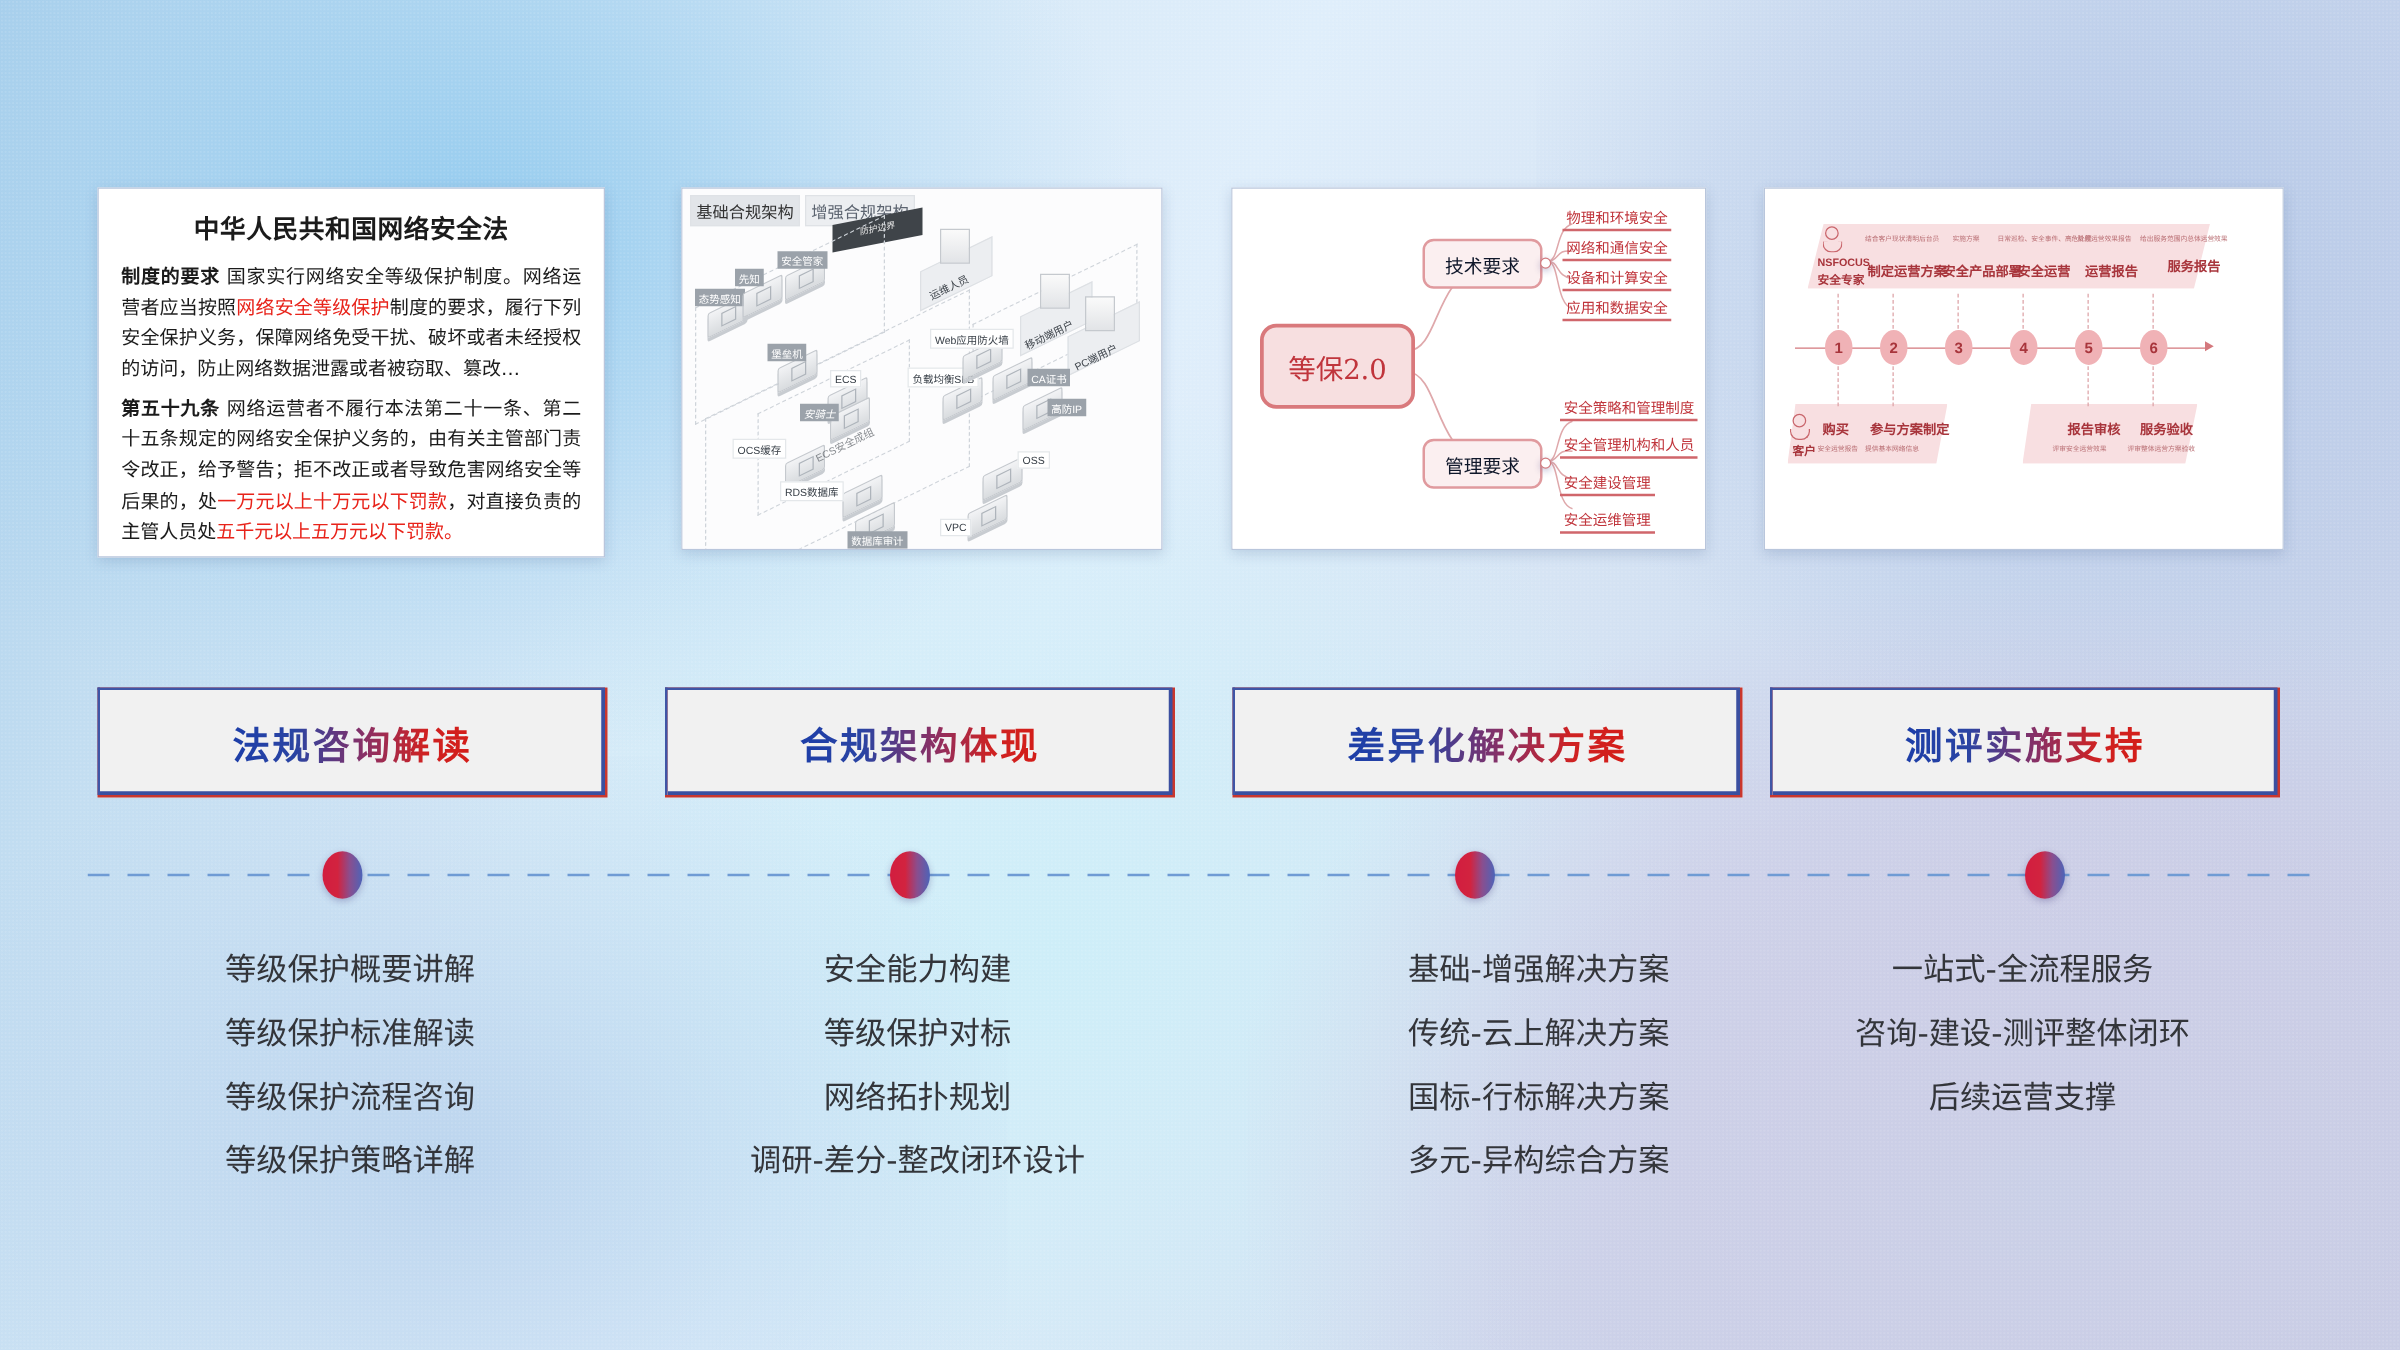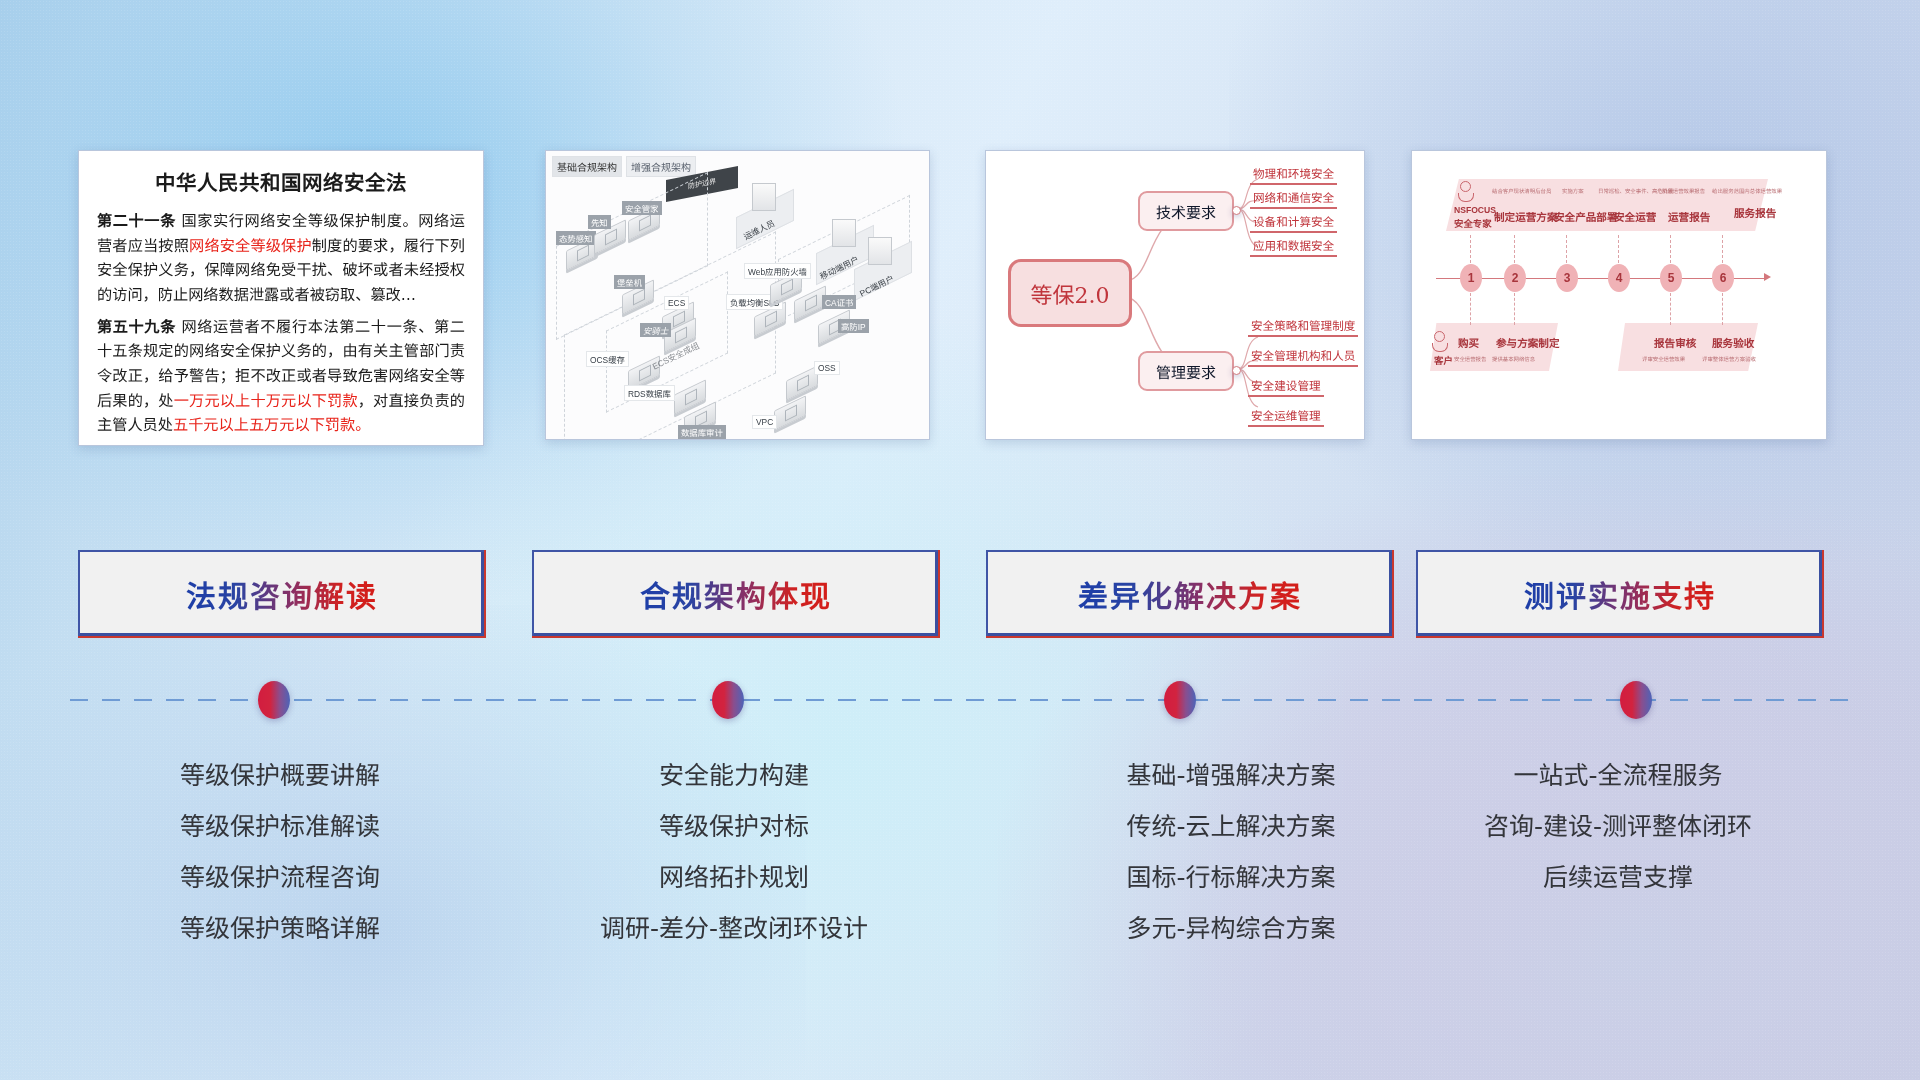--- a/index.html
+++ b/index.html
@@ -46,21 +46,21 @@
        color:#1b1b1b;font-size:15.2px;line-height:1.62;
        font-family:"DejaVu Sans","Liberation Sans",sans-serif;}
   .law h3{margin:2px 0 9px 0;text-align:center;font-size:20.5px;font-weight:bold;letter-spacing:.5px;}
   .law p{margin:0 0 7px 0;text-align:justify;}
   .law b{font-weight:bold;}
   .law .red{color:#e8231a;}
 
   
   .arch{position:relative;width:100%;height:100%;background:#fcfcfd;}
   .arch .tabs{position:absolute;left:6px;top:5px;display:flex;gap:4px;}
-  .arch .tab{font-size:10px;color:#5c6470;background:#eceef1;padding:2px 4px;border:1px solid #dfe2e6;}
+  .arch .tab{font-size:13px;color:#5c6470;background:#eceef1;padding:2px 4px;border:1px solid #dfe2e6;}
   .arch .tab.on{background:#e2e5e9;color:#333;}
   .arch .darkchip{position:absolute;left:120px;top:22px;width:72px;height:22px;
        background:#3f4449;transform:skewY(-11deg);}
   .arch .darkchip span{display:block;font-size:7px;color:#e8e8e8;text-align:center;line-height:22px;}
   .zone{position:absolute;border:1px dashed #cfd4da;}
   .node{position:absolute;}
   .node .puck{width:30px;height:18px;background:linear-gradient(180deg,#f2f3f5,#d9dcdf);
        transform:skewY(-26deg) ;border:1px solid #c5c9ce;border-radius:2px;
        box-shadow:0 3px 0 #c8ccd1;}
   .node .puck::after{content:"";position:absolute;left:10px;top:4px;width:10px;height:9px;
@@ -165,21 +165,21 @@
   <div class="bg-noise"></div>
 </div>
 
 <div class="stage">
 
   <div class="cards">
 
     <div class="card" id="card1">
       <div class="law">
         <h3>中华人民共和国网络安全法</h3>
-        <p><b>第二十一条</b><span><span> 国家实行网络安全等级保护制度。网络运营者应当按照</span><span class="red">网络安全等级保护</span><span>制度的要求，履行下列安全保护义务，保障网络免受干扰、破坏或者未经授权的访问，防止网络数据泄露或者被窃取、篡改…</span></span></p>
+        <p><b>制度的要求</b><span><span> 国家实行网络安全等级保护制度。网络运营者应当按照</span><span class="red">网络安全等级保护</span><span>制度的要求，履行下列安全保护义务，保障网络免受干扰、破坏或者未经授权的访问，防止网络数据泄露或者被窃取、篡改…</span></span></p>
         <p><b>第五十九条</b><span><span> 网络运营者不履行本法第二十一条、第二十五条规定的网络安全保护义务的，由有关主管部门责令改正，给予警告；拒不改正或者导致危害网络安全等后果的，处</span><span class="red">一万元以上十万元以下罚款</span><span>，对直接负责的主管人员处</span><span class="red">五千元以上五万元以下罚款。</span></span></p>
       </div>
     </div>
 
     <div class="card" id="card2">
       <div class="arch">
         <div class="tabs">
           <div class="tab on">基础合规架构</div>
           <div class="tab">增强合规架构</div>
         </div>

